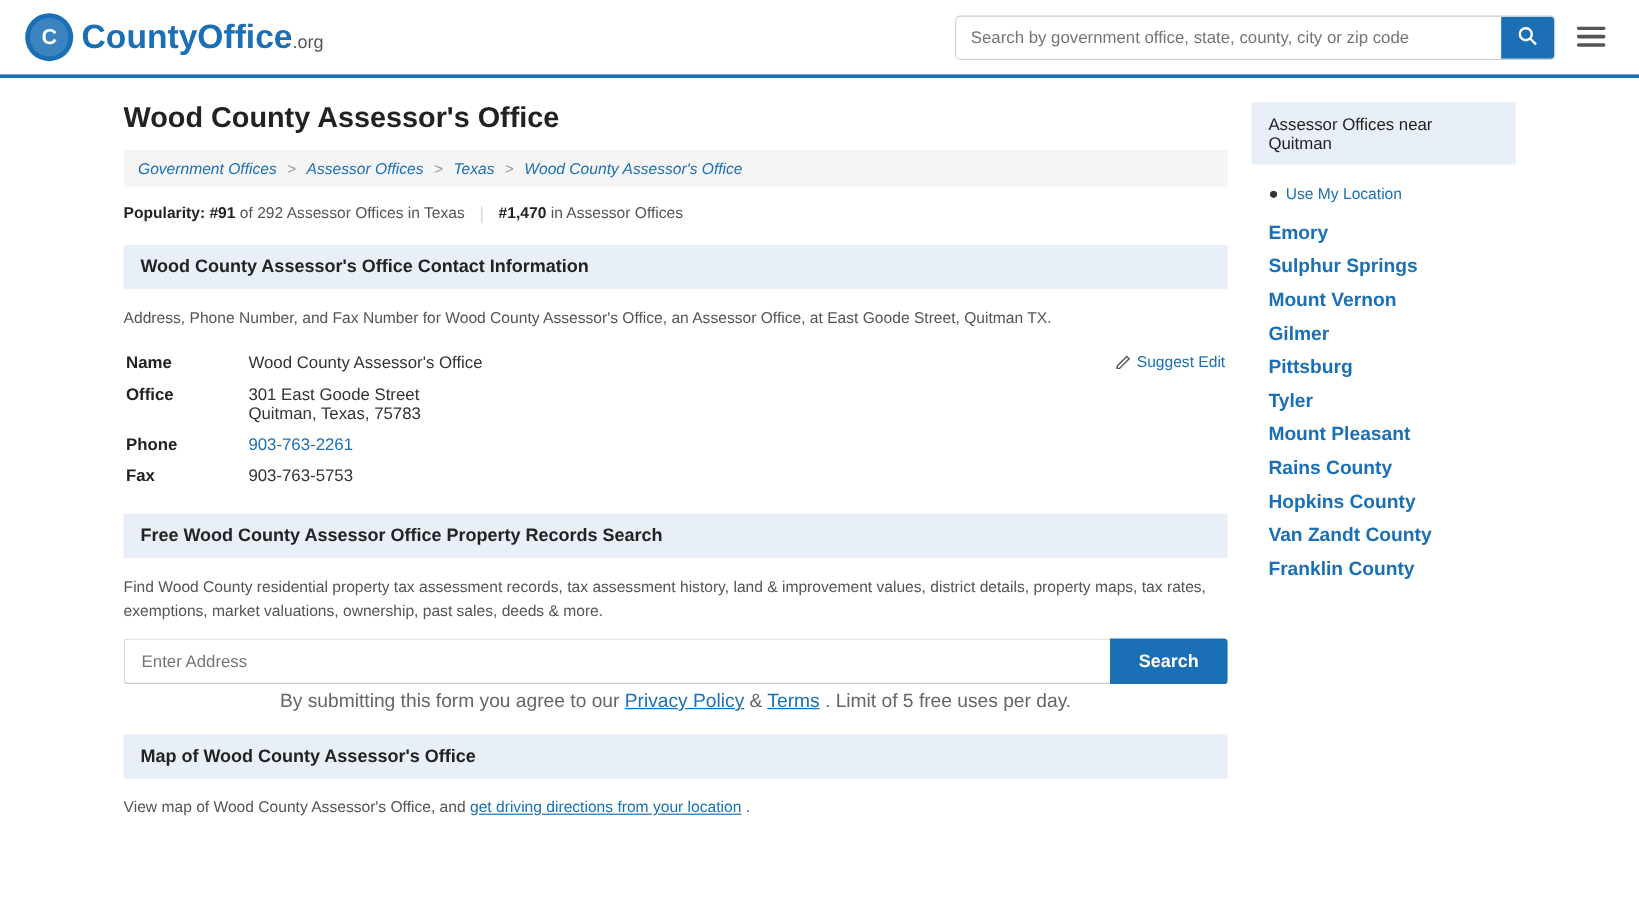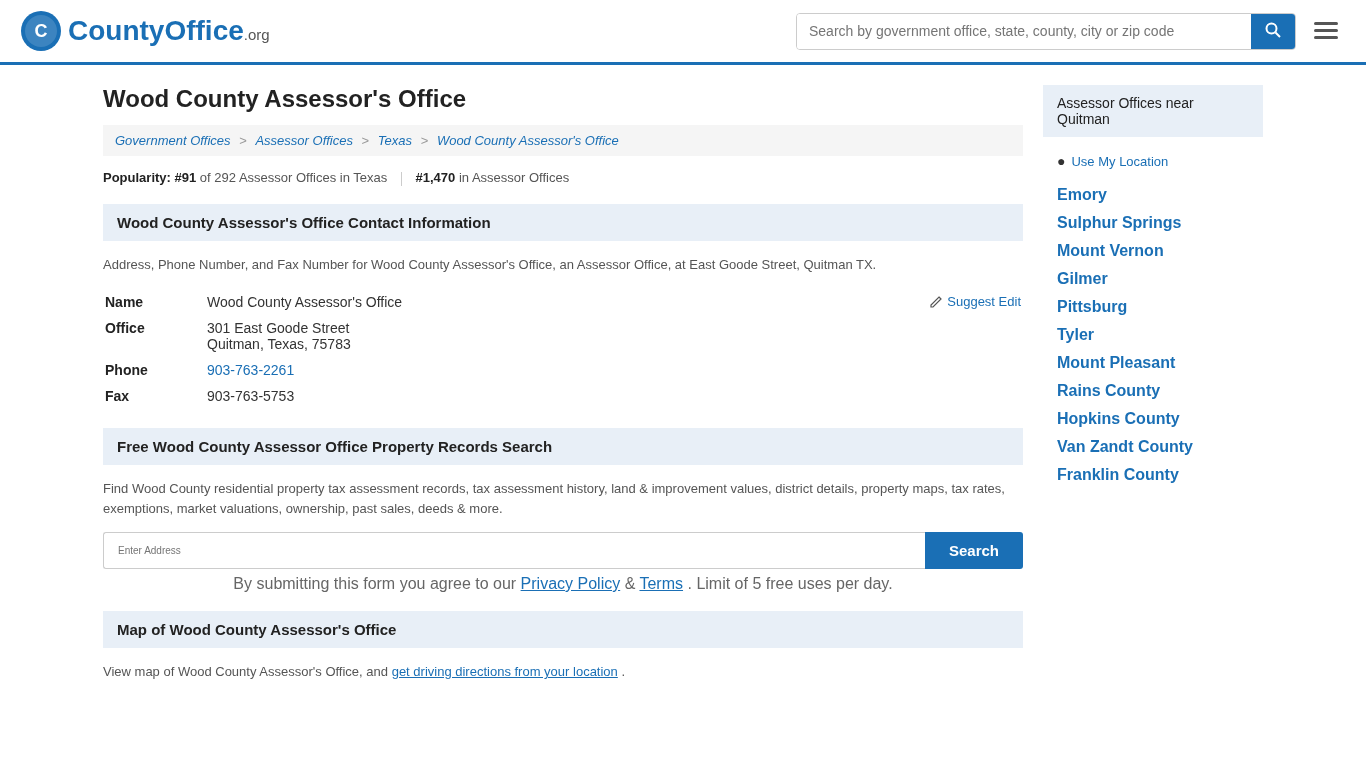--- a/index.html
+++ b/index.html
@@ -170,21 +170,21 @@
       display: flex;
       gap: 0;
       margin-bottom: 6px;
     }
     .property-search input {
       flex: 1;
       padding: 10px 14px;
       border: 1px solid #ccc;
       border-right: none;
       border-radius: 3px 0 0 3px;
-      font-size: 10px;
+      font-size: 14px;
       outline: none;
       color: #a16207;
     }
     .property-search button {
       background: #1a6fb5;
       color: white;
       border: none;
       padding: 10px 24px;
       font-size: 15px;
       font-weight: bold;

